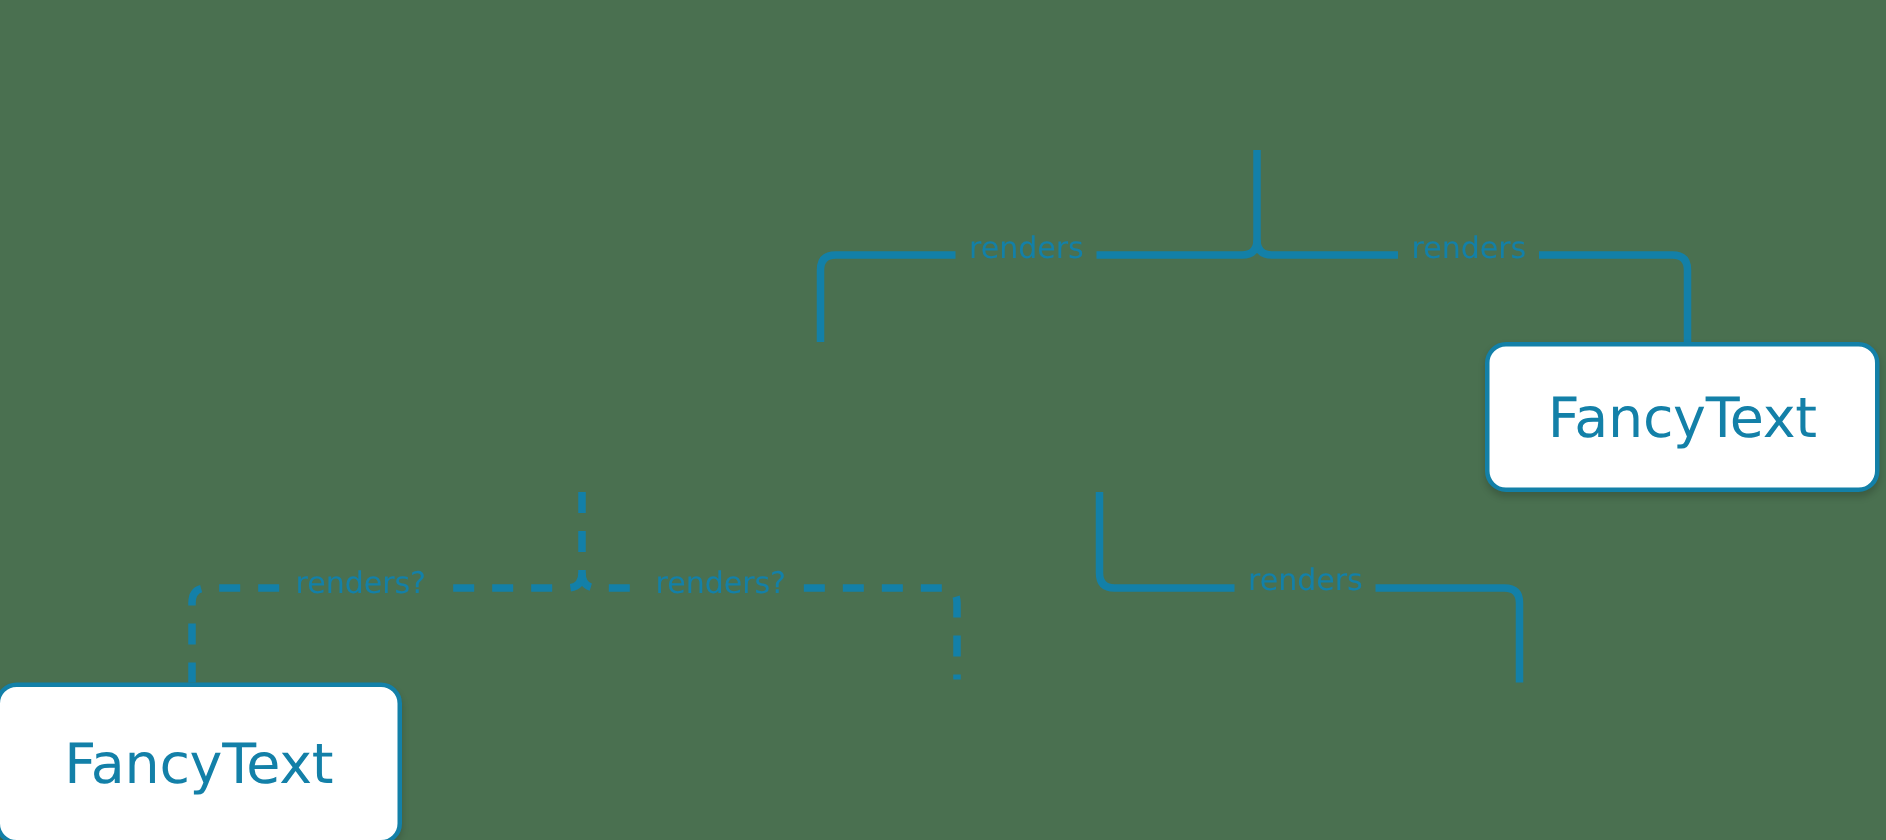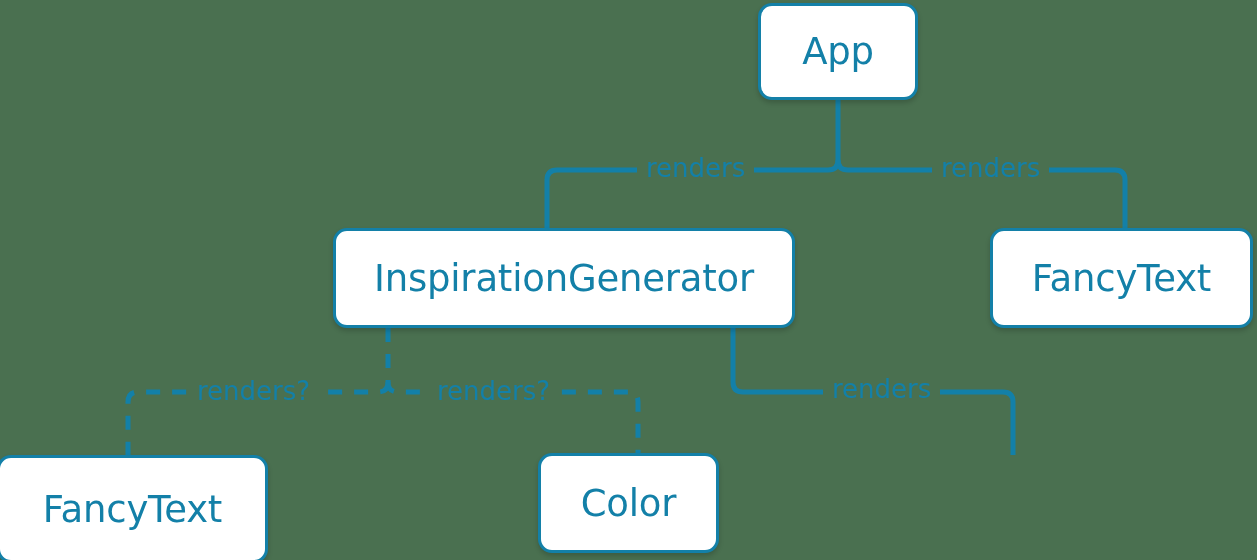--- a/index.html
+++ b/index.html
@@ -55,21 +55,21 @@
     color: #1380a8;
     font-size: 37px;
     font-weight: 400;
     letter-spacing: -0.2px;
     white-space: nowrap;
     line-height: 1;
   }
   .edge-label {
     position: absolute;
     color: #1380a8;
-    font-size: 26px;
+    font-size: 20px;
     font-weight: 500;
     white-space: nowrap;
     z-index: 4;
     background: #4a7050;
     padding: 0 9px;
     line-height: 1;
   }
 </style>
 </head>
 <body>
@@ -82,39 +82,30 @@
 
     <path class="edge-path" d="M 838 160 Q 838 170 828 170 L 557 170 Q 547 170 547 180 L 547 228"></path>
 
     <path class="edge-path" d="M 733 328 L 733 382 Q 733 392 743 392 L 1003 392 Q 1013 392 1013 402 L 1013 455"></path>
 
     <path class="edge-path dashed" d="M 388 328 L 388 382 Q 388 392 398 392 L 628 392 Q 638 392 638 402 L 638 453"></path>
 
     <path class="edge-path dashed" d="M 388 382 Q 388 392 378 392 L 138 392 Q 128 392 128 402 L 128 455"></path>
   </svg>
 
-  <div class="node" style="left:758px; top:3px; width:160px; height:97px;">
-    <span class="node-label">App</span>
-  </div>
 
-  <div class="node" style="left:333px; top:228px; width:462px; height:100px;">
-    <span class="node-label">InspirationGenerator</span>
-  </div>
 
   <div class="node" style="left:990px; top:228px; width:263px; height:100px;">
     <span class="node-label">FancyText</span>
   </div>
 
   <div class="node" style="left:-3px; top:455px; width:271px; height:108px;">
     <span class="node-label">FancyText</span>
   </div>
 
-  <div class="node" style="left:538px; top:453px; width:181px; height:100px;">
-    <span class="node-label">Color</span>
-  </div>
 
 
   <div class="edge-label" style="left:637px; top:155px;">renders</div>
   <div class="edge-label" style="left:932px; top:155px;">renders</div>
   <div class="edge-label" style="left:188px; top:378px;">renders?</div>
   <div class="edge-label" style="left:428px; top:378px;">renders?</div>
   <div class="edge-label" style="left:823px; top:376px;">renders</div>
 
 </div>
 

